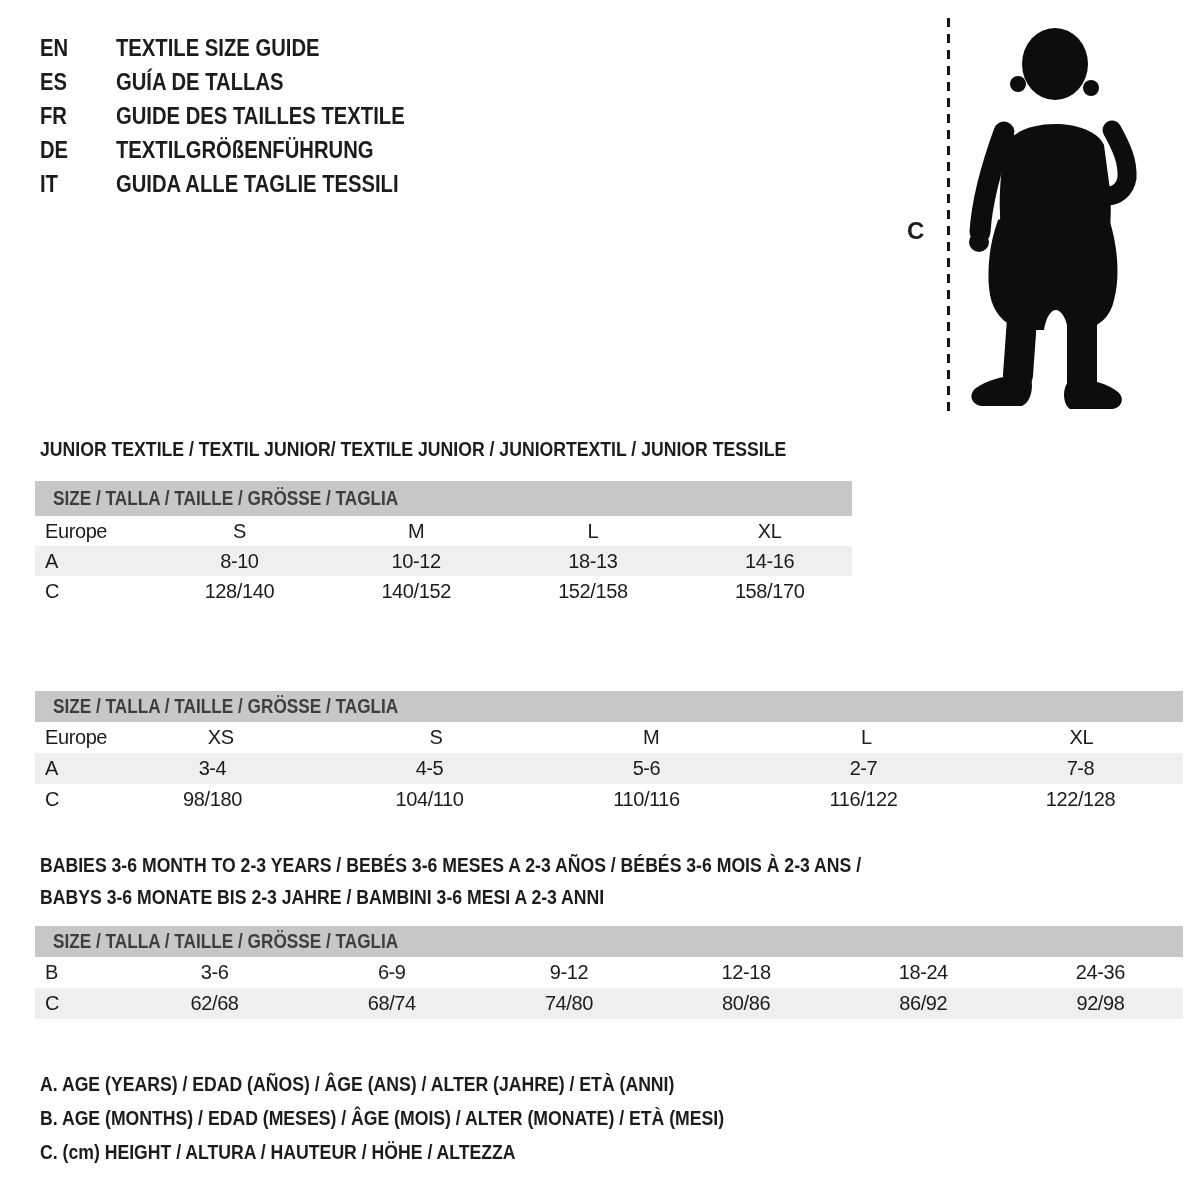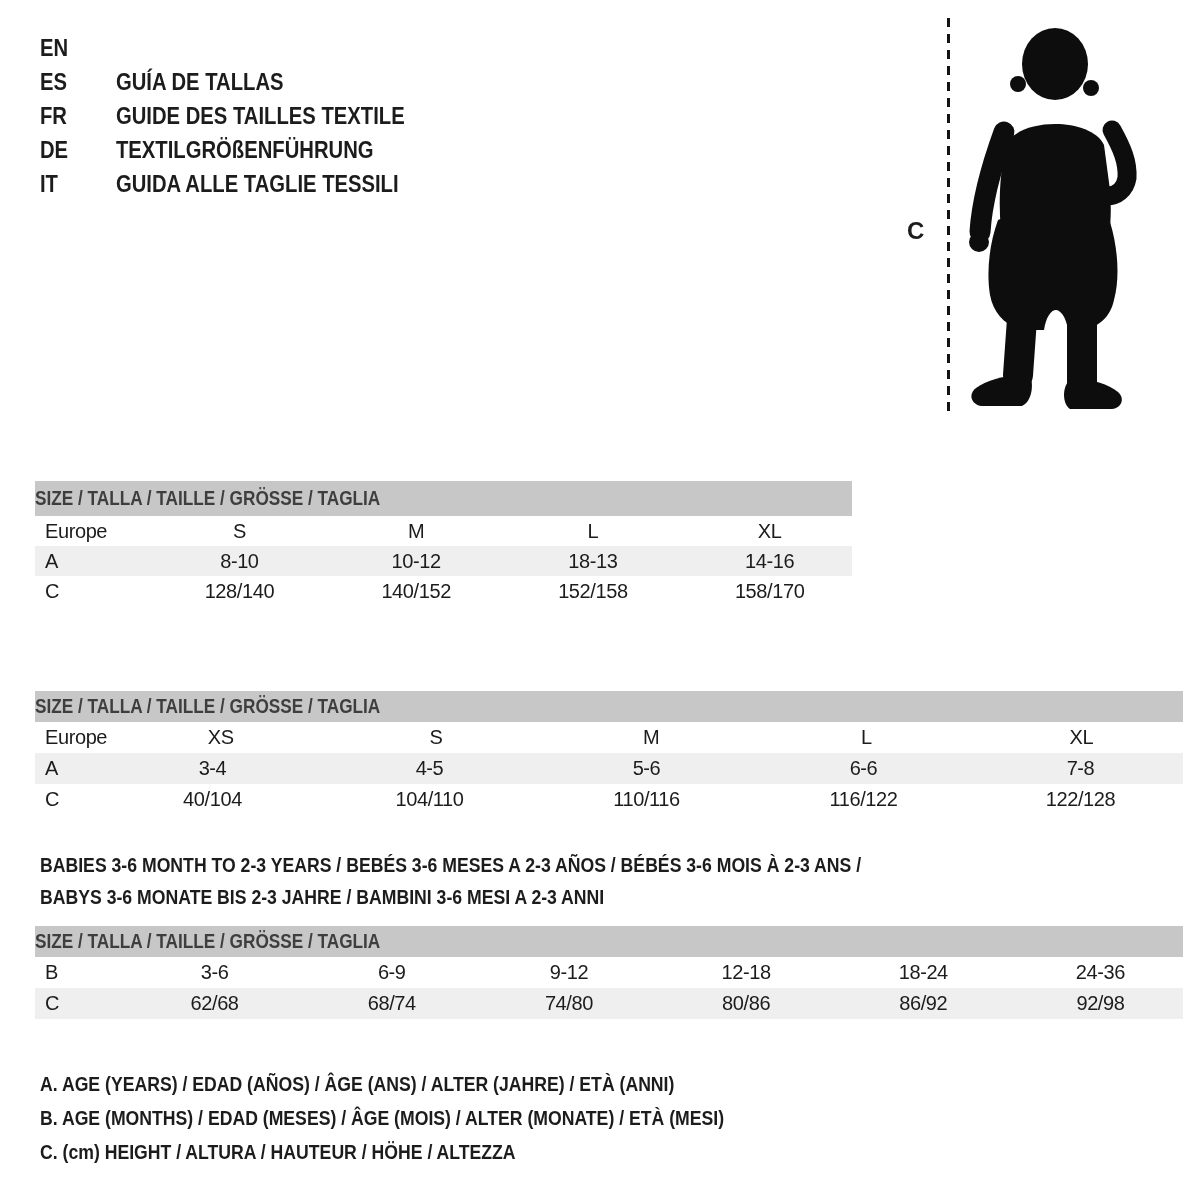--- a/index.html
+++ b/index.html
@@ -26,21 +26,21 @@
   .figure-svg { position:absolute; left:964px; top:20px; }
 
   
   .title { position:absolute; left:40px; font-size:21px; font-weight:bold; line-height:32px; white-space:nowrap; }
   .title .cond { transform:scaleX(0.84); }
   .subpart { font-size:14px; position:relative; top:3px; }
 
   
   .sizetable { position:absolute; left:35px; }
   .bar { background:#c7c7c7; color:#3e3e3e; display:flex; align-items:center;
-         padding-left:0; font-size:20px; font-weight:bold; }
+         padding-left:18px; font-size:20px; font-weight:bold; }
   .bar .cond { transform:scaleX(0.86); }
   .trow { display:flex; align-items:center; font-size:20px; letter-spacing:-0.4px;gap:12px; }
   .trow.alt { background:#efefef; }
   .lbl { padding-left:10px; flex:0 0 auto; }
   .cell { flex:1 1 0; text-align:center; }
 
   .junior   .bar { height:35px; }
   .junior   .trow { height:30px; }
   .junior   .lbl { flex-basis:110px; }
   .children .bar { height:31px; }
@@ -56,20 +56,21 @@
   .legend-row .cond { transform:scaleX(0.84); }
 </style>
 </head>
 <body>
 
 <div class="canvas">
 
   <div class="lang-list">
     <div class="lang-row">
       <span class="lang-code"><span class="cond">EN</span></span>
+      <span class="lang-label"><span class="cond">TEXTILE SIZE GUIDE</span></span>
     </div>
     <div class="lang-row">
       <span class="lang-code"><span class="cond">ES</span></span>
       <span class="lang-label"><span class="cond">GUÍA DE TALLAS</span></span>
     </div>
     <div class="lang-row">
       <span class="lang-code"><span class="cond">FR</span></span>
       <span class="lang-label"><span class="cond">GUIDE DES TAILLES TEXTILE</span></span>
     </div>
     <div class="lang-row">
@@ -92,20 +93,23 @@
     <path d="M 40 112 C 28 145 18 180 16 212" stroke="#0d0d0d" stroke-width="21" stroke-linecap="round" fill="none"></path>
     <circle cx="15" cy="222" r="10"></circle>
     <path d="M 148 110 C 158 128 164 142 163 158 C 161 170 152 176 143 176" stroke="#0d0d0d" stroke-width="19" stroke-linecap="round" fill="none"></path>
     <path d="M 34 200 C 60 188 116 188 146 202 C 154 228 156 258 150 280 C 146 298 134 308 116 310 L 104 310 C 102 296 96 290 92 290 C 87 290 82 297 80 310 L 64 310 C 44 308 30 296 26 275 C 22 250 26 222 34 200 Z"></path>
     <path d="M 59 285 L 54 355" stroke="#0d0d0d" stroke-width="30" stroke-linecap="round" fill="none"></path>
     <path d="M 118 288 L 118 362" stroke="#0d0d0d" stroke-width="30" stroke-linecap="round" fill="none"></path>
     <path d="M 66 356 C 48 354 26 358 12 368 C 4 374 7 384 17 386 L 58 386 C 68 382 70 364 66 356 Z"></path>
     <path d="M 106 360 C 120 357 142 362 154 372 C 161 378 158 388 148 389 L 106 389 C 98 384 98 366 106 360 Z"></path>
   </svg>
 
+  <div class="title" style="top:433px">
+    <span class="cond">JUNIOR TEXTILE / TEXTIL JUNIOR/ TEXTILE JUNIOR / JUNIORTEXTIL / JUNIOR TESSILE</span>
+  </div>
   <div class="sizetable junior" style="top:481px; width:817px">
     <div class="bar">
         <span class="cond">SIZE / TALLA / TAILLE / GRÖSSE / TAGLIA</span>
       </div>
     <div class="trow">
       <div class="lbl">Europe</div>
       <div class="cell">S</div>
       <div class="cell">M</div>
       <div class="cell">L</div>
       <div class="cell">XL</div>
@@ -136,26 +140,26 @@
       <div class="cell">S</div>
       <div class="cell">M</div>
       <div class="cell">L</div>
       <div class="cell">XL</div>
     </div>
     <div class="trow alt">
       <div class="lbl">A</div>
       <div class="cell">3-4</div>
       <div class="cell">4-5</div>
       <div class="cell">5-6</div>
-      <div class="cell">6-6</div>
+      <div class="cell">2-7</div>
       <div class="cell">7-8</div>
     </div>
     <div class="trow">
       <div class="lbl">C</div>
-      <div class="cell">40/104</div>
+      <div class="cell">98/180</div>
       <div class="cell">104/110</div>
       <div class="cell">110/116</div>
       <div class="cell">116/122</div>
       <div class="cell">122/128</div>
     </div>
   </div>
 
   <div class="title" style="top:849px">
     <span class="cond">BABIES 3-6 MONTH TO 2-3 YEARS / BEBÉS 3-6 MESES A 2-3 AÑOS / BÉBÉS 3-6 MOIS À 2-3 ANS /</span><br>
     <span class="cond">BABYS 3-6 MONATE BIS 2-3 JAHRE / BAMBINI 3-6 MESI A 2-3 ANNI</span>

